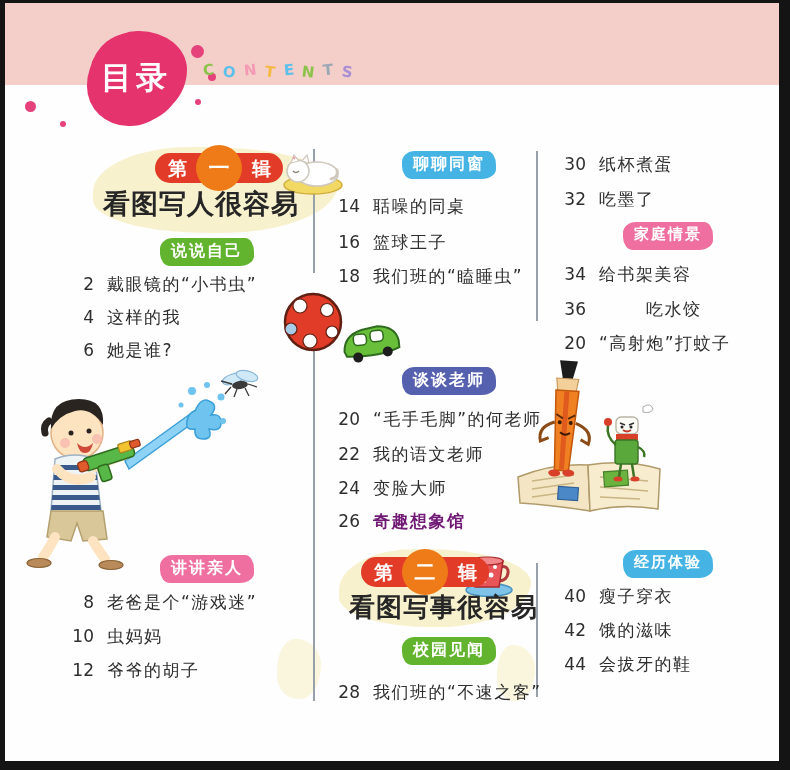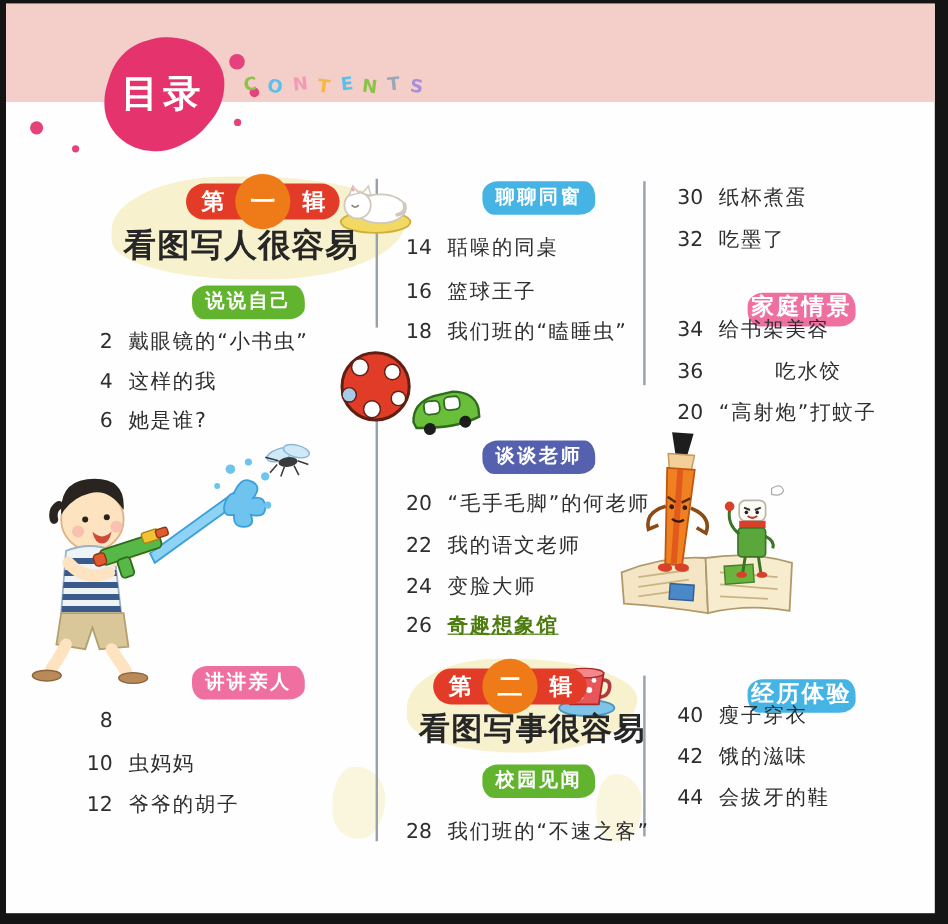--- a/index.html
+++ b/index.html
@@ -34,21 +34,21 @@
   .part-title{position:absolute;color:#262626;font-weight:bold;letter-spacing:1px;z-index:4;}
   
   .cat-badge{position:absolute;height:28px;line-height:25px;text-align:center;color:#fff;
         font-size:16px;font-weight:bold;letter-spacing:2px;z-index:4;
         border-radius:13px 9px 14px 10px / 11px 14px 10px 13px;}
   
   .row{position:absolute;display:flex;align-items:baseline;z-index:4;}
   .row .num{display:inline-block;width:33px;text-align:right;font-size:17px;color:#2e2e2e;
         margin-right:13px;flex:none;}
   .row .ttl{font-size:17px;color:#2e2e2e;letter-spacing:1.5px;white-space:nowrap;}
-  .row .ttl.bold{font-weight:bold;color:#4d7c0f;text-decoration:underline;}
+  .row .ttl.bold{font-weight:bold;color:#701a75;}
   
   .vline{position:absolute;width:2px;background:#98a0a9;z-index:1;}
   .illus{position:absolute;z-index:2;}
 </style>
 </head>
 <body>
 
 <div class="page">
 
   <div class="band"></div>
@@ -98,20 +98,21 @@
       <span class="ttl">这样的我</span>
     </div>
   <div class="row" style="left:56px;top:336px;">
       <span class="num">6</span>
       <span class="ttl">她是谁?</span>
     </div>
 
   <div class="cat-badge" style="left: 155px; top: 552px; width: 94px; background-color: rgb(239, 112, 160);">讲讲亲人</div>
   <div class="row" style="left:56px;top:588px;">
       <span class="num">8</span>
+      <span class="ttl">老爸是个“游戏迷”</span>
     </div>
   <div class="row" style="left:56px;top:622px;">
       <span class="num">10</span>
       <span class="ttl">虫妈妈</span>
     </div>
   <div class="row" style="left:56px;top:656px;">
       <span class="num">12</span>
       <span class="ttl">爷爷的胡子</span>
     </div>
 
@@ -162,35 +163,35 @@
 
   <div class="row" style="left:548px;top:150px;">
       <span class="num">30</span>
       <span class="ttl">纸杯煮蛋</span>
     </div>
   <div class="row" style="left:548px;top:185px;">
       <span class="num">32</span>
       <span class="ttl">吃墨了</span>
     </div>
 
-  <div class="cat-badge" style="left: 618px; top: 219px; width: 90px; font-size: 19px; background-color: rgb(239, 112, 160); margin-top: 22px;">家庭情景</div>
+  <div class="cat-badge" style="left: 618px; top: 219px; width: 90px; font-size: 15px; background-color: rgb(239, 112, 160);">家庭情景</div>
   <div class="row" style="left:548px;top:260px;">
       <span class="num">34</span>
       <span class="ttl">给书架美容</span>
     </div>
   <div class="row" style="left:548px;top:295px;gap:47px;">
       <span class="num">36</span>
       <span class="ttl">吃水饺</span>
     </div>
   <div class="row" style="left:548px;top:329px;">
       <span class="num">20</span>
       <span class="ttl">“高射炮”打蚊子</span>
     </div>
 
-  <div class="cat-badge" style="left: 618px; top: 563px; width: 90px; font-size: 19px; background-color: rgb(69, 180, 228);">经历体验</div>
+  <div class="cat-badge" style="left: 618px; top: 547px; width: 90px; font-size: 15px; background-color: rgb(69, 180, 228);">经历体验</div>
   <div class="row" style="left:548px;top:582px;">
       <span class="num">40</span>
       <span class="ttl">瘦子穿衣</span>
     </div>
   <div class="row" style="left:548px;top:616px;">
       <span class="num">42</span>
       <span class="ttl">饿的滋味</span>
     </div>
   <div class="row" style="left:548px;top:650px;">
       <span class="num">44</span>

